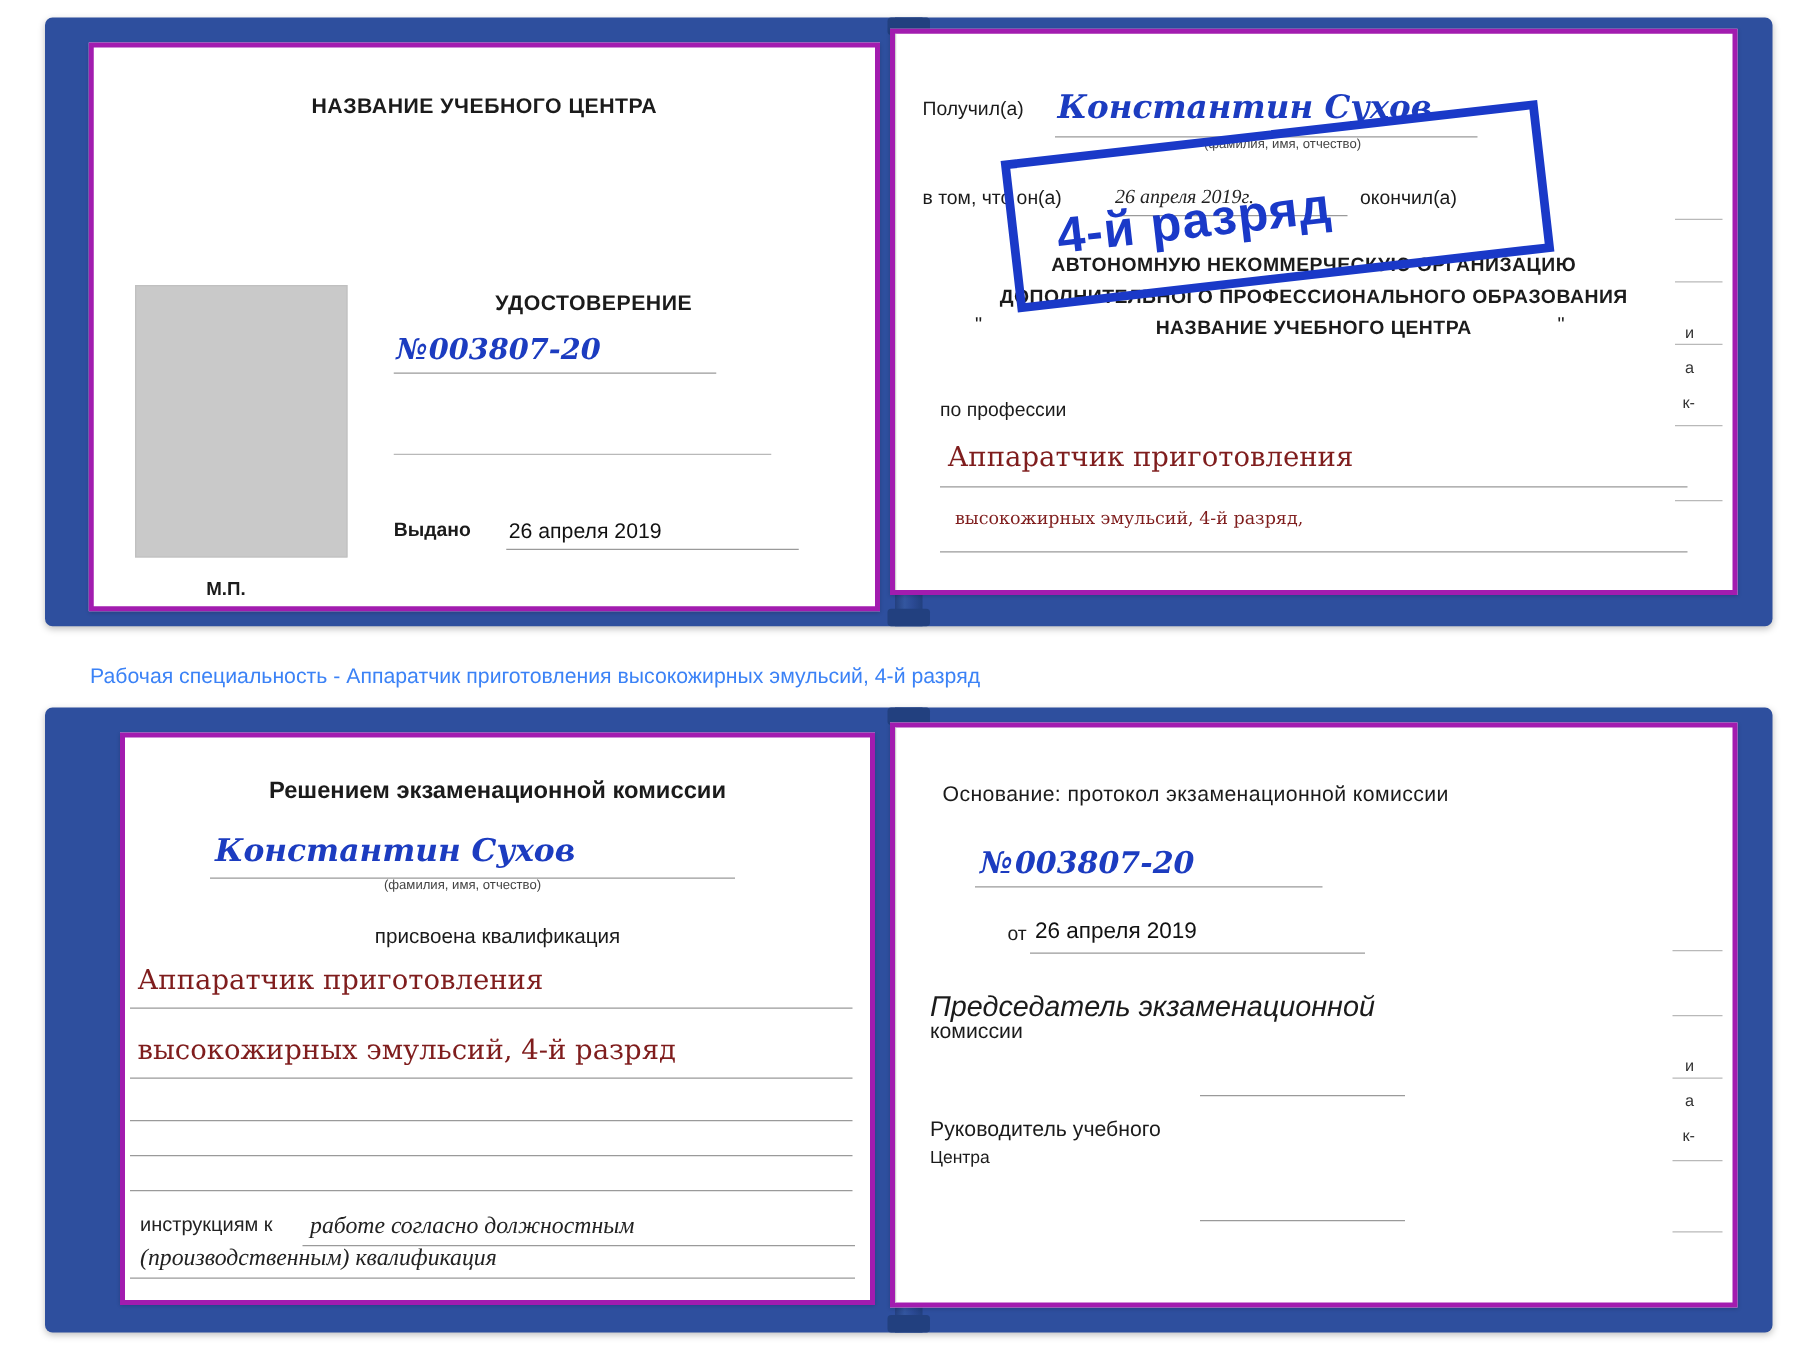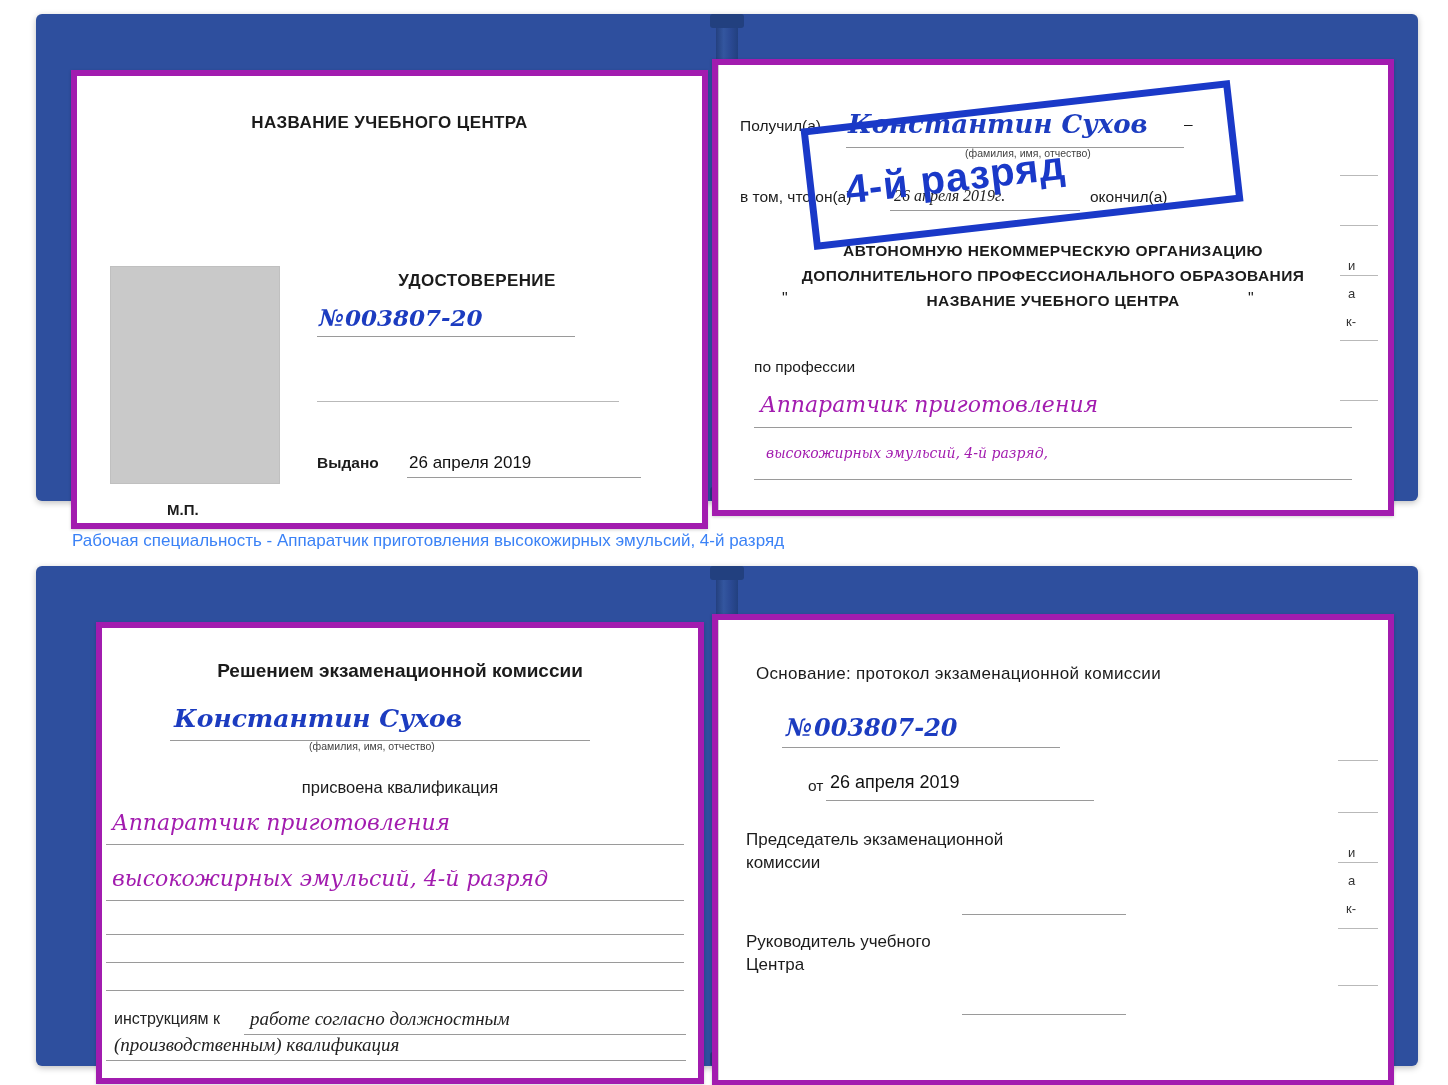--- a/index.html
+++ b/index.html
@@ -45,24 +45,23 @@
     background: #22407f;
     border-radius: 3px;
   }
   .booklet .spine-notch.t { top: 0; }
   .booklet .spine-notch.b { bottom: 0; }
 
   
   .sheet {
     position: absolute;
     background: #ffffff;
-    border: 6px solid #a21caf;
+    border: 4px solid #a21caf;
     box-shadow: 0 1px 3px rgba(0,0,0,0.18);
     overflow: hidden;
-    margin-top: 36px;
   }
 
   
   .sheet.t-left  { left: 71px;  top: 34px;  width: 625px; height: 447px; }
   .sheet.t-right { left: 712px; top: 23px;  width: 670px; height: 445px; }
   
   .sheet.b-left  { left: 96px;  top: 586px; width: 596px; height: 450px; }
   .sheet.b-right { left: 712px; top: 578px; width: 670px; height: 460px; }
 
   
@@ -78,22 +77,21 @@
     color: #1b1b1b;
   }
   .lbl-b { font-weight: bold; }
   .small-caption {
     font-size: 10.5px;
     color: #444;
     text-align: center;
   }
   .hand {
     font-family: "DejaVu Serif", serif;
-    font-style: italic;
-    color: #a21caf;
+    color: #7f1d1d;
     font-size: 21px;
     white-space: nowrap;
   }
   .hand-blue-lg {
     font-family: "DejaVu Serif", serif;
     font-style: italic;
     color: #1c3cc0;
     font-size: 23px;
     font-weight: bold;
     white-space: nowrap;
@@ -282,26 +280,26 @@
     <div class="lbl" style="position:absolute;left:38px;top:44px;font-size:17px;letter-spacing:0.3px;">Основание: протокол экзаменационной комиссии</div>
 
     <div class="hand-blue-lg" style="position:absolute;left:68px;top:93px;font-size:24px;">№</div>
     <div class="hand-blue-lg" style="position:absolute;left:96px;top:93px;font-size:24px;">003807-20</div>
     <div class="rule" style="left:64px;top:127px;width:278px;"></div>
 
     <div class="lbl" style="position:absolute;left:90px;top:157px;">от</div>
     <div class="typed" style="position:absolute;left:112px;top:152px;font-size:18px;">26 апреля 2019</div>
     <div class="rule" style="left:108px;top:180px;width:268px;"></div>
 
-    <div class="lbl" style="position:absolute;left:28px;top:210px;font-size:17px;">Председатель экзаменационной</div>
+    <div class="lbl" style="position:absolute;left:28px;top:210px;font-size:23px;font-style:italic;">Председатель экзаменационной</div>
     <div class="lbl" style="position:absolute;left:28px;top:233px;font-size:17px;">комиссии</div>
     <div class="rule" style="left:244px;top:294px;width:164px;"></div>
 
     <div class="lbl" style="position:absolute;left:28px;top:312px;font-size:17px;">Руководитель учебного</div>
-    <div class="lbl" style="position:absolute;left:28px;top:335px;font-size:17px;">Центра</div>
+    <div class="lbl" style="position:absolute;left:28px;top:335px;font-size:14px;">Центра</div>
     <div class="rule" style="left:244px;top:394px;width:164px;"></div>
   </div>
 
   <div class="edge-frag" style="left:1348px;top:845px;">и</div>
   <div class="edge-frag" style="left:1348px;top:873px;">а</div>
   <div class="edge-frag" style="left:1346px;top:901px;">к-</div>
   <div class="rule light" style="left:1338px;top:760px;width:40px;"></div>
   <div class="rule light" style="left:1338px;top:812px;width:40px;"></div>
   <div class="rule light" style="left:1338px;top:862px;width:40px;"></div>
   <div class="rule light" style="left:1338px;top:928px;width:40px;"></div>

